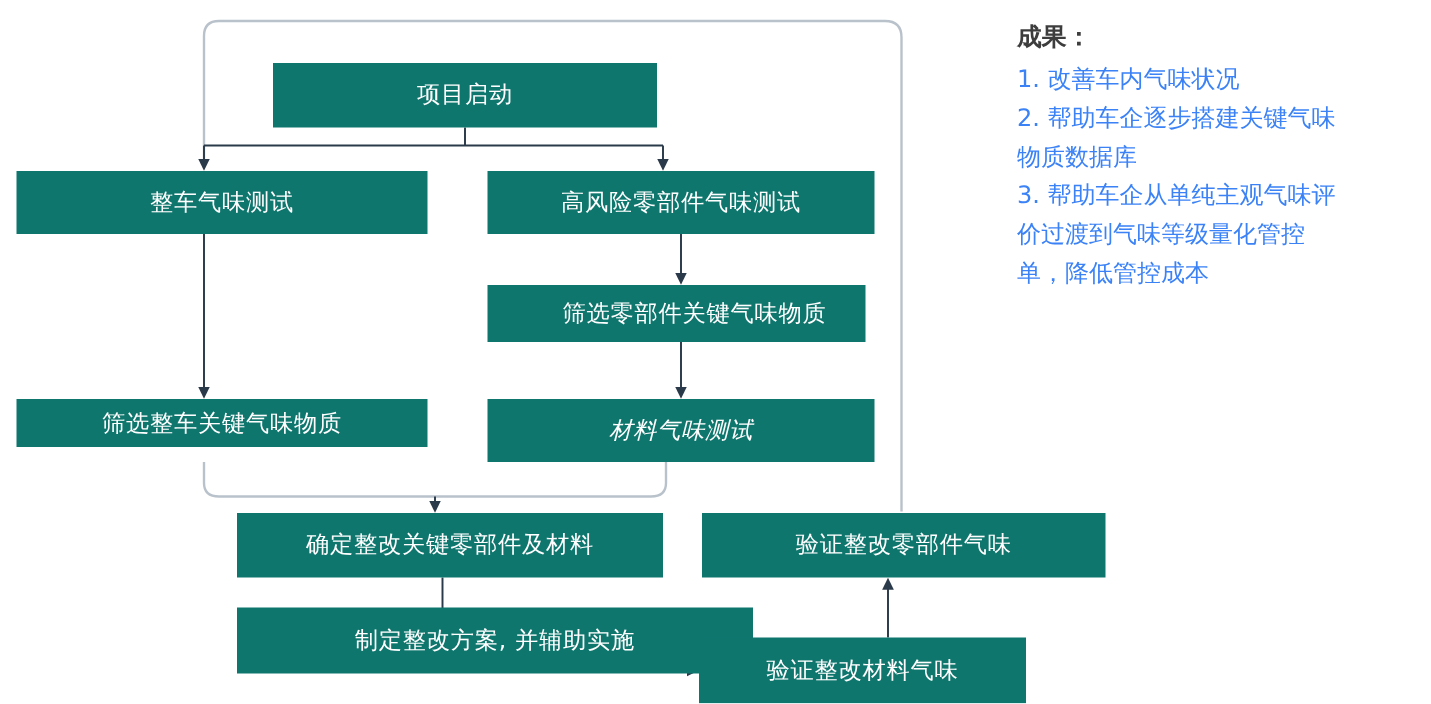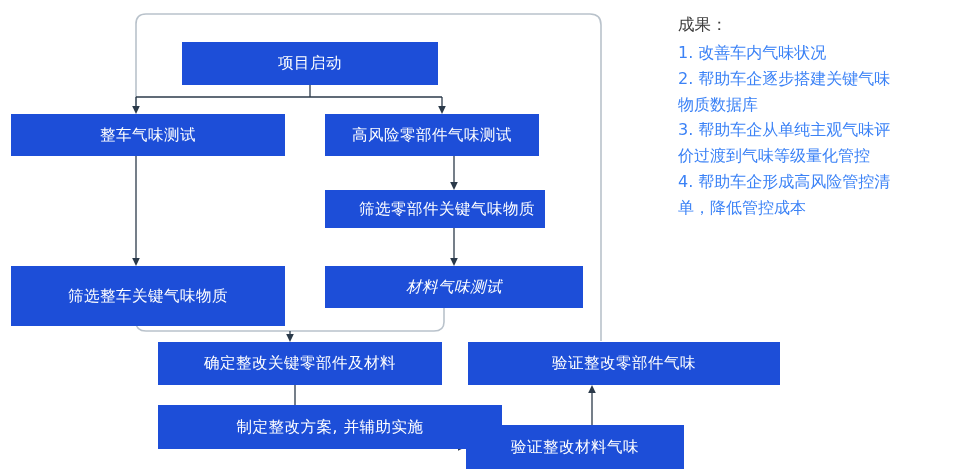--- a/index.html
+++ b/index.html
@@ -17,42 +17,42 @@
   }
   #connectors {
     position: absolute;
     left: 0;
     top: 0;
     width: 954px;
     height: 469px;
   }
   .node {
     position: absolute;
-    background: #1d4ed8;
+    background: #0f766e;
     color: #ffffff;
     display: flex;
     align-items: center;
     justify-content: center;
     font-size: 15.5px;
     letter-spacing: 0.5px;
     line-height: 1.2;
     white-space: nowrap;
     box-sizing: border-box;
   }
   #results-panel {
     position: absolute;
     left: 678px;
     top: 12px;
     width: 268px;
     color: #5a5a5a;
     font-size: 16px;
     line-height: 1.62;
   }
   #results-title {
-    font-weight: normal;
+    font-weight: bold;
     color: #3d3d3d;
     font-size: 16.5px;
     margin-bottom: 1px;
   }
   .result-item {
     color: #3b82f6;
   }
 </style>
 </head>
 <body>
@@ -84,33 +84,32 @@
 
     <path d="M295,385 L295,421" fill="none" stroke="#2b3a4a" stroke-width="1.3" marker-end="url(#arrow-dark)"></path>
 
     <path d="M442,447 L462,447" fill="none" stroke="#2b3a4a" stroke-width="1.3" marker-end="url(#arrow-dark)"></path>
 
     <path d="M592,425 L592,389" fill="none" stroke="#2b3a4a" stroke-width="1.3" marker-end="url(#arrow-dark)"></path>
   </svg>
 
   <div class="node" style="left: 182px; top: 42px; width: 256px; height: 43px;">项目启动</div>
   <div class="node" style="left: 11px; top: 114px; width: 274px; height: 42px;">整车气味测试</div>
-  <div class="node" style="left: 325px; top: 114px; width: 214px; height: 42px;">高风险零部件气味测试</div>
-  <div class="node" style="left: 325px; top: 190px; width: 220px; height: 38px; padding-left: 24px;">筛选零部件关键气味物质</div>
-  <div class="node" style="left: 11px; top: 266px; width: 274px; height: 60px;">筛选整车关键气味物质</div>
+  <div class="node" style="left: 325px; top: 114px; width: 258px; height: 42px;">高风险零部件气味测试</div>
+  <div class="node" style="left: 325px; top: 190px; width: 252px; height: 38px; padding-left: 24px;">筛选零部件关键气味物质</div>
+  <div class="node" style="left: 11px; top: 266px; width: 274px; height: 32px;">筛选整车关键气味物质</div>
   <div class="node" style="left: 325px; top: 266px; width: 258px; height: 42px; font-style: italic;">材料气味测试</div>
   <div class="node" style="left: 158px; top: 342px; width: 284px; height: 43px;">确定整改关键零部件及材料</div>
-  <div class="node" style="left: 468px; top: 342px; width: 312px; height: 43px;">验证整改零部件气味</div>
+  <div class="node" style="left: 468px; top: 342px; width: 269px; height: 43px;">验证整改零部件气味</div>
   <div class="node" style="left: 158px; top: 405px; width: 344px; height: 44px;">制定整改方案, 并辅助实施</div>
   <div class="node" style="left: 466px; top: 425px; width: 218px; height: 44px;">验证整改材料气味</div>
 
   <div id="results-panel">
     <div id="results-title">成果：</div>
     <div class="result-item">1. 改善车内气味状况</div>
     <div class="result-item">2. 帮助车企逐步搭建关键气味</div>
     <div class="result-item">物质数据库</div>
     <div class="result-item">3. 帮助车企从单纯主观气味评</div>
     <div class="result-item">价过渡到气味等级量化管控</div>
-    <div class="result-item">4. 帮助车企形成高风险管控清</div>
     <div class="result-item">单，降低管控成本</div>
   </div>
 
 </div>
 
 </body></html>

